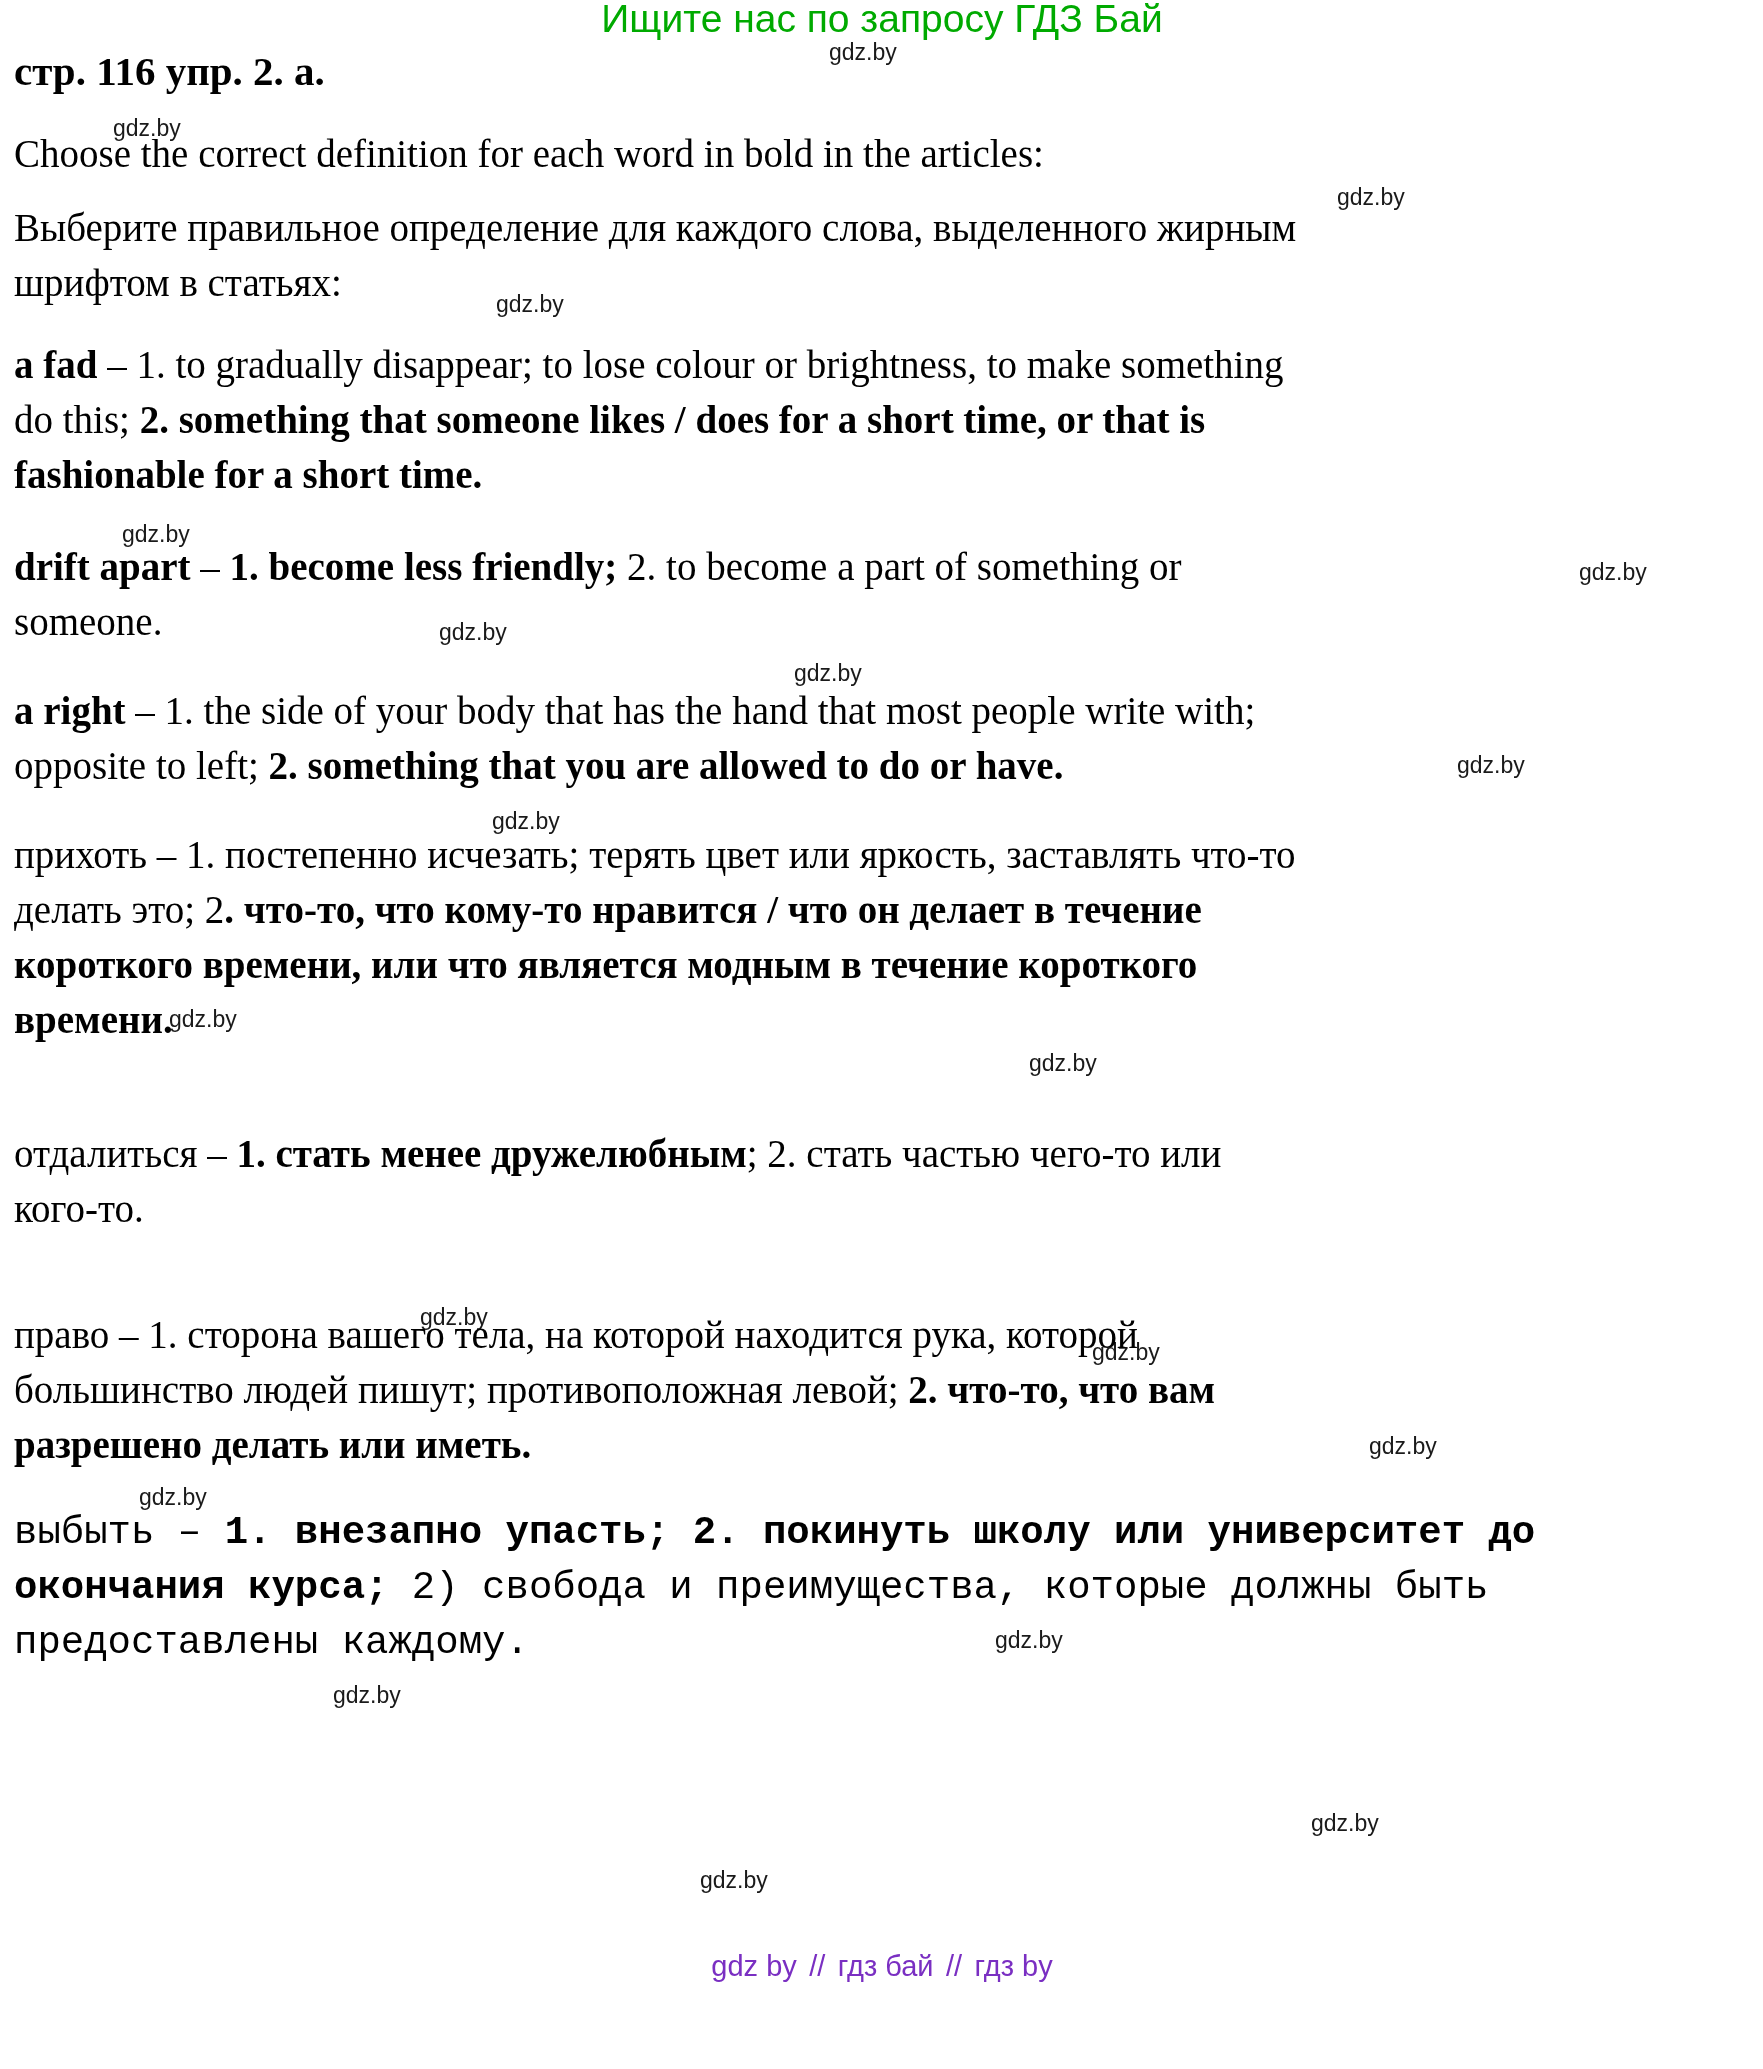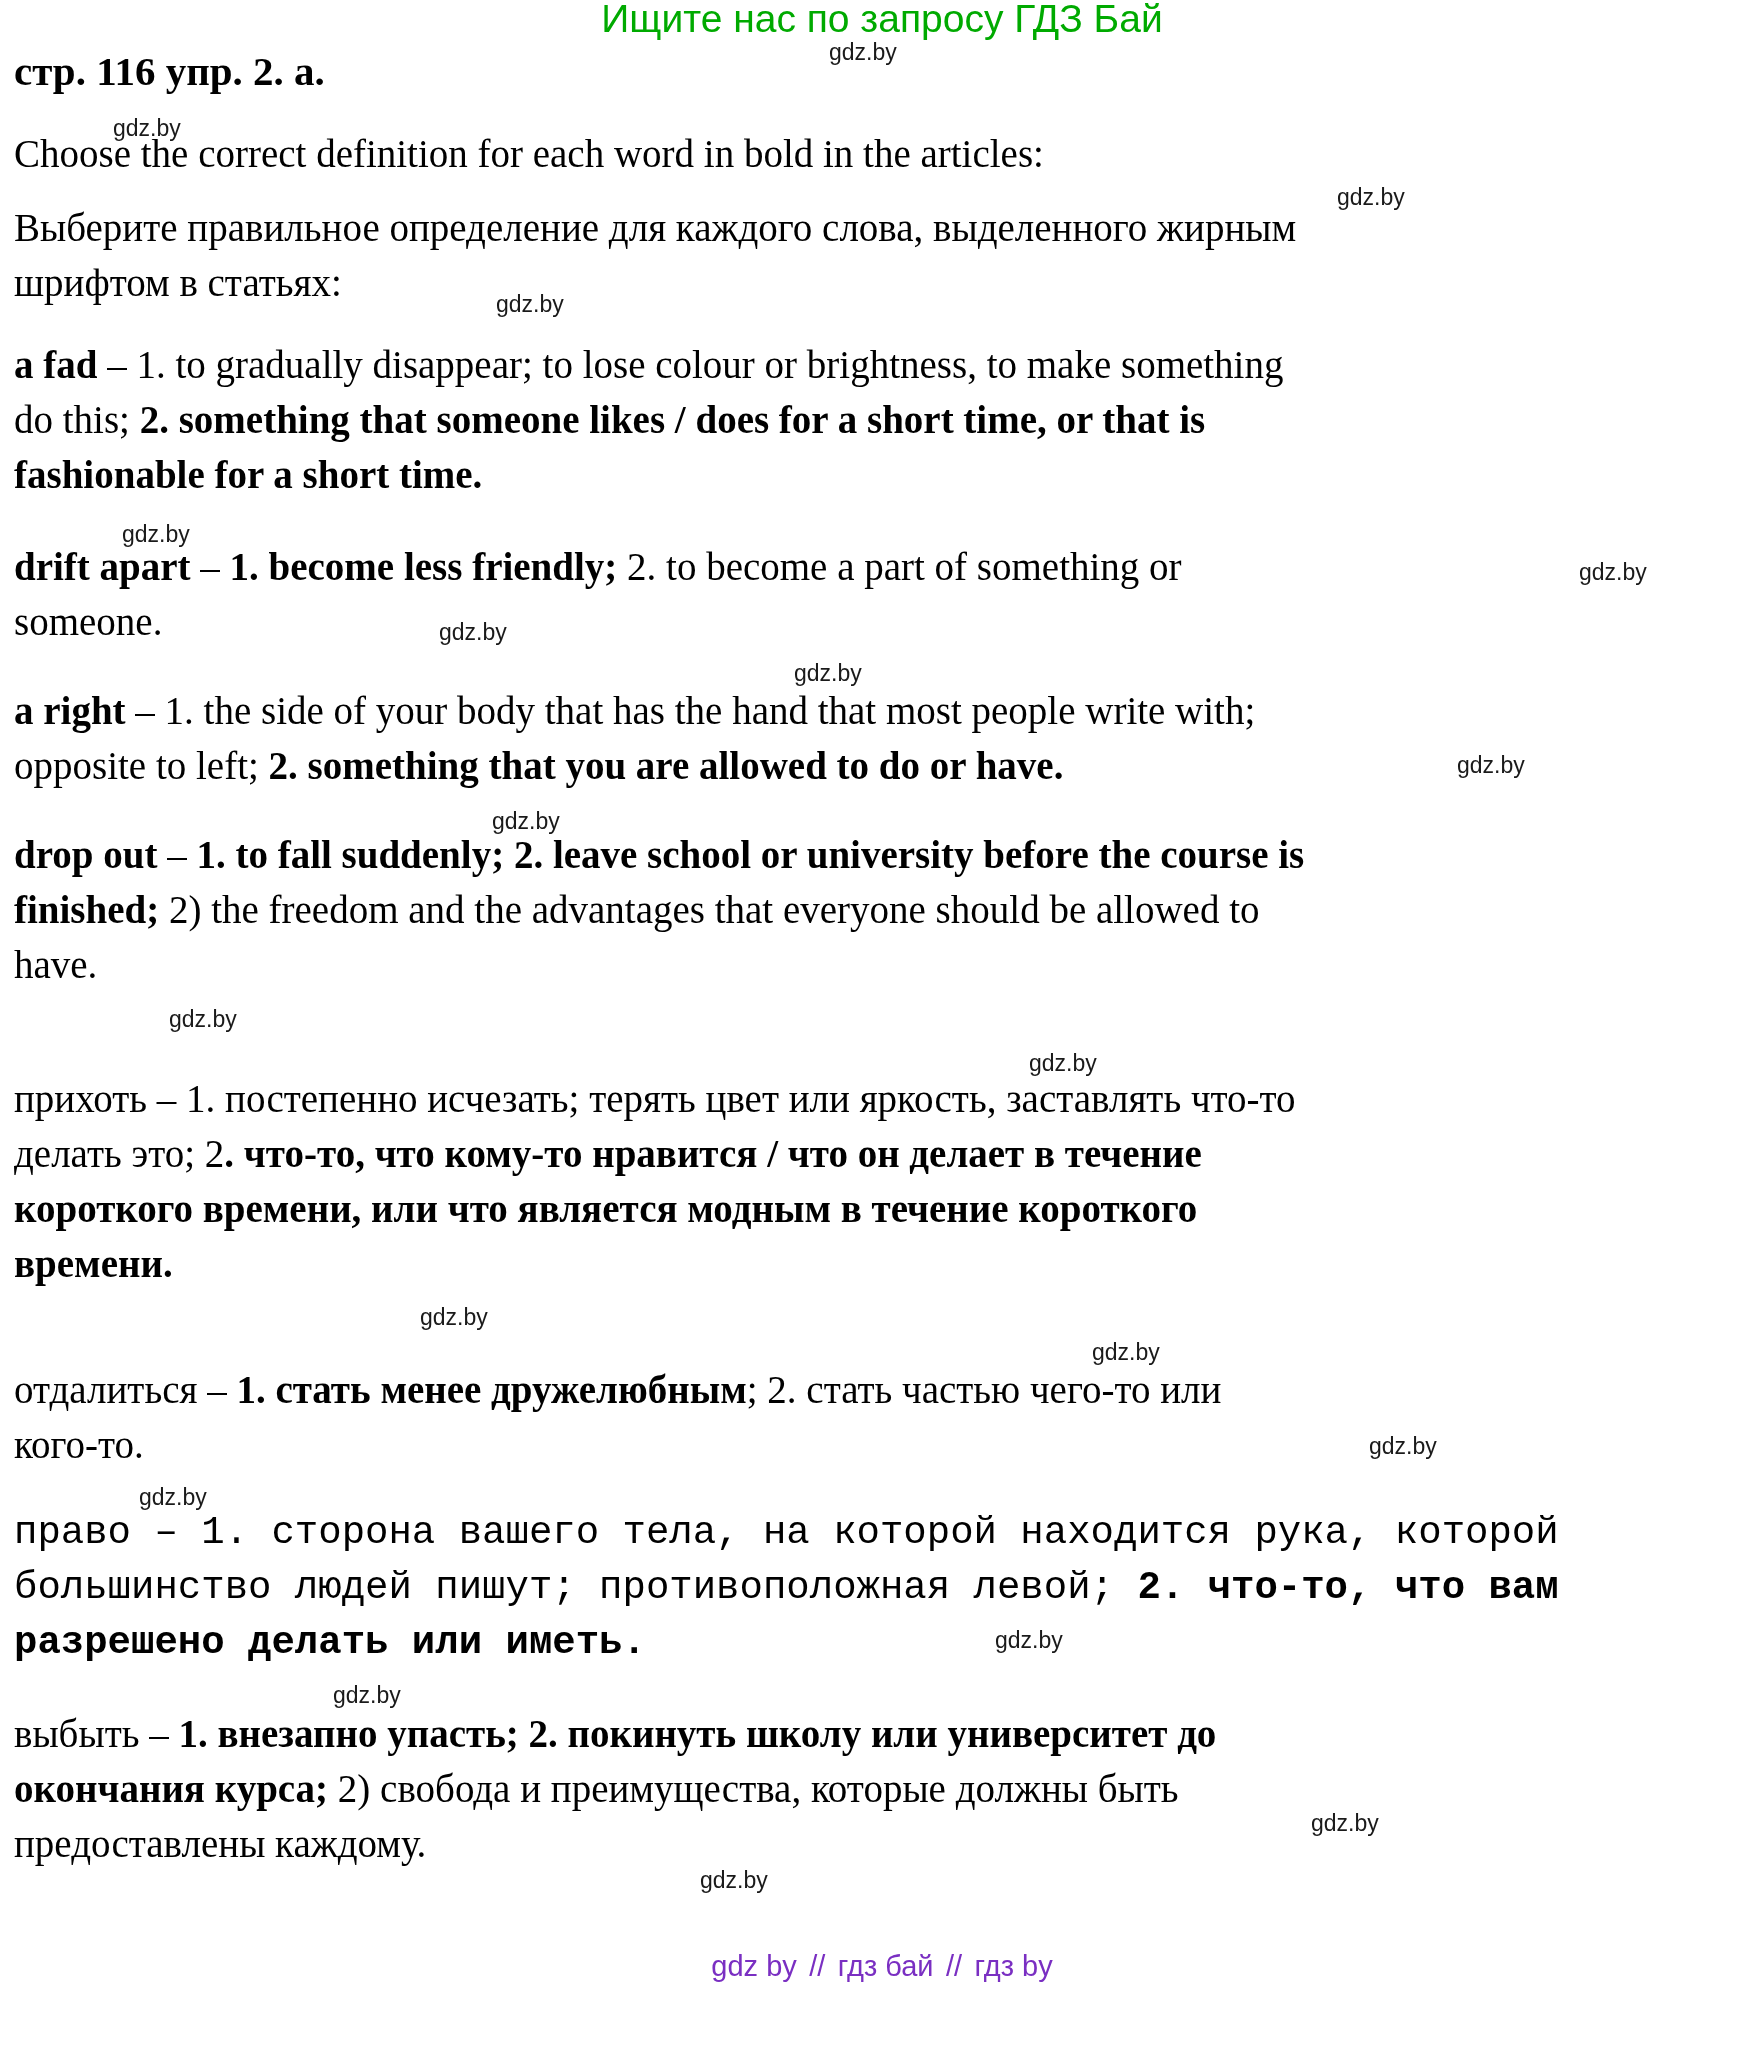--- a/index.html
+++ b/index.html
@@ -107,23 +107,20 @@
         <p class="para"><span>Choose the correct definition for each word in bold in the articles:</span></p>
         <p class="para"><span>Выберите правильное определение для каждого слова, выделенного жирным
 шрифтом в статьях:</span></p>
         <p class="para"><span class="b">a fad</span><span> – 1. to gradually disappear; to lose colour or brightness, to make something
 do this; </span><span class="b">2. something that someone likes / does for a short time, or that is
 fashionable for a short time.</span></p>
         <p class="para"><span class="b">drift apart</span><span> – </span><span class="b">1. become less friendly;</span><span> 2. to become a part of something or
 someone.</span></p>
         <p class="para"><span class="b">a right</span><span> – 1. the side of your body that has the hand that most people write with;
 opposite to left; </span><span class="b">2. something that you are allowed to do or have.</span></p>
-        <p class="para"><span class="b">drop out</span><span> – </span><span class="b">1. to fall suddenly; 2. leave school or university before the course is
-finished;</span><span> 2) the freedom and the advantages that everyone should be allowed to
-have.</span></p>
         <p class="para"><span>прихоть – 1. постепенно исчезать; терять цвет или яркость, заставлять что-то
 делать это; 2</span><span class="b">. что-то, что кому-то нравится / что он делает в течение
 короткого времени, или что является модным в течение короткого
 времени.</span></p>
         <p class="para"><span>отдалиться – </span><span class="b">1. стать менее дружелюбным</span><span>; 2. стать частью чего-то или
 кого-то.</span></p>
         <p class="para"><span>право – 1. сторона вашего тела, на которой находится рука, которой
 большинство людей пишут; противоположная левой; </span><span class="b">2. что-то, что вам
 разрешено делать или иметь.</span></p>
         <p class="para"><span>выбыть – </span><span class="b">1. внезапно упасть; 2. покинуть школу или университет до

